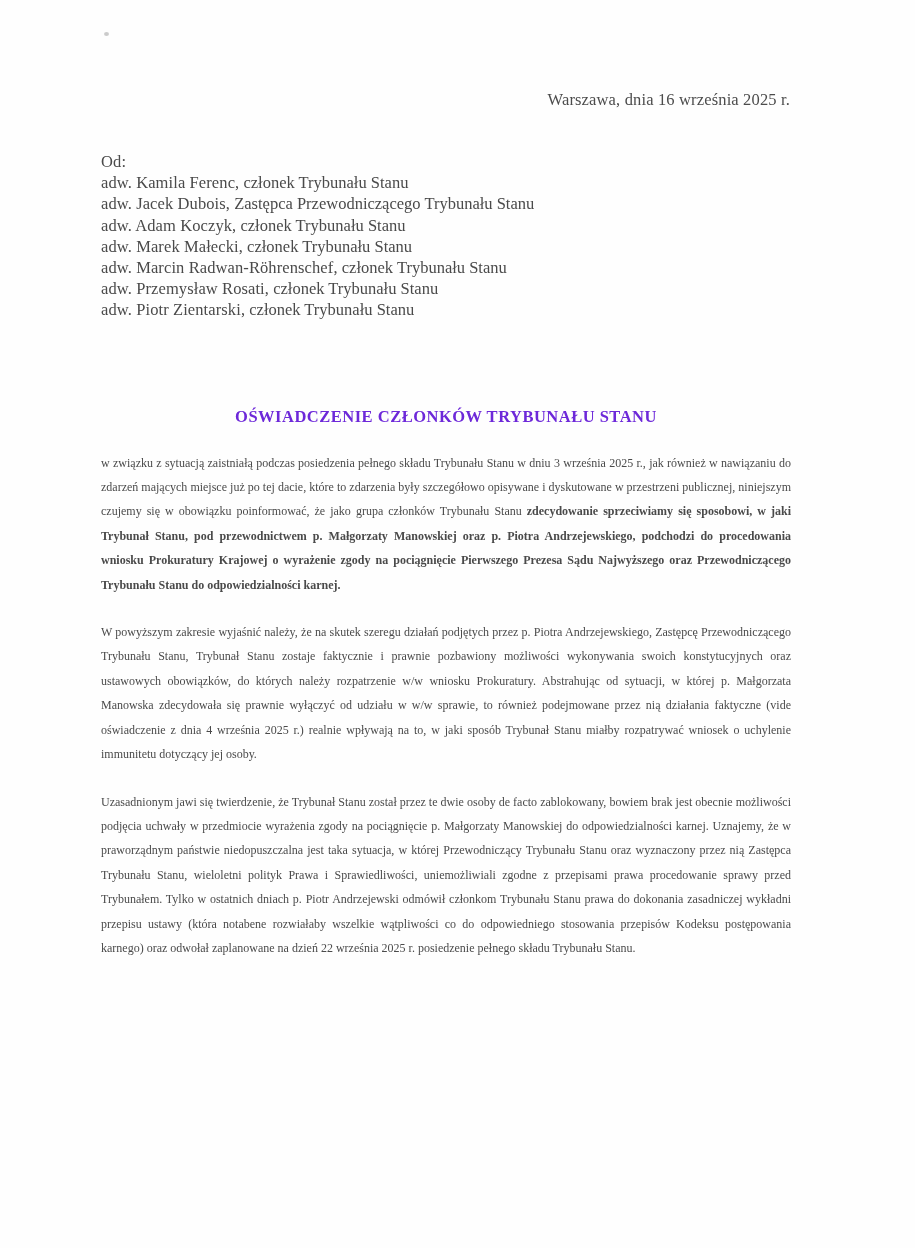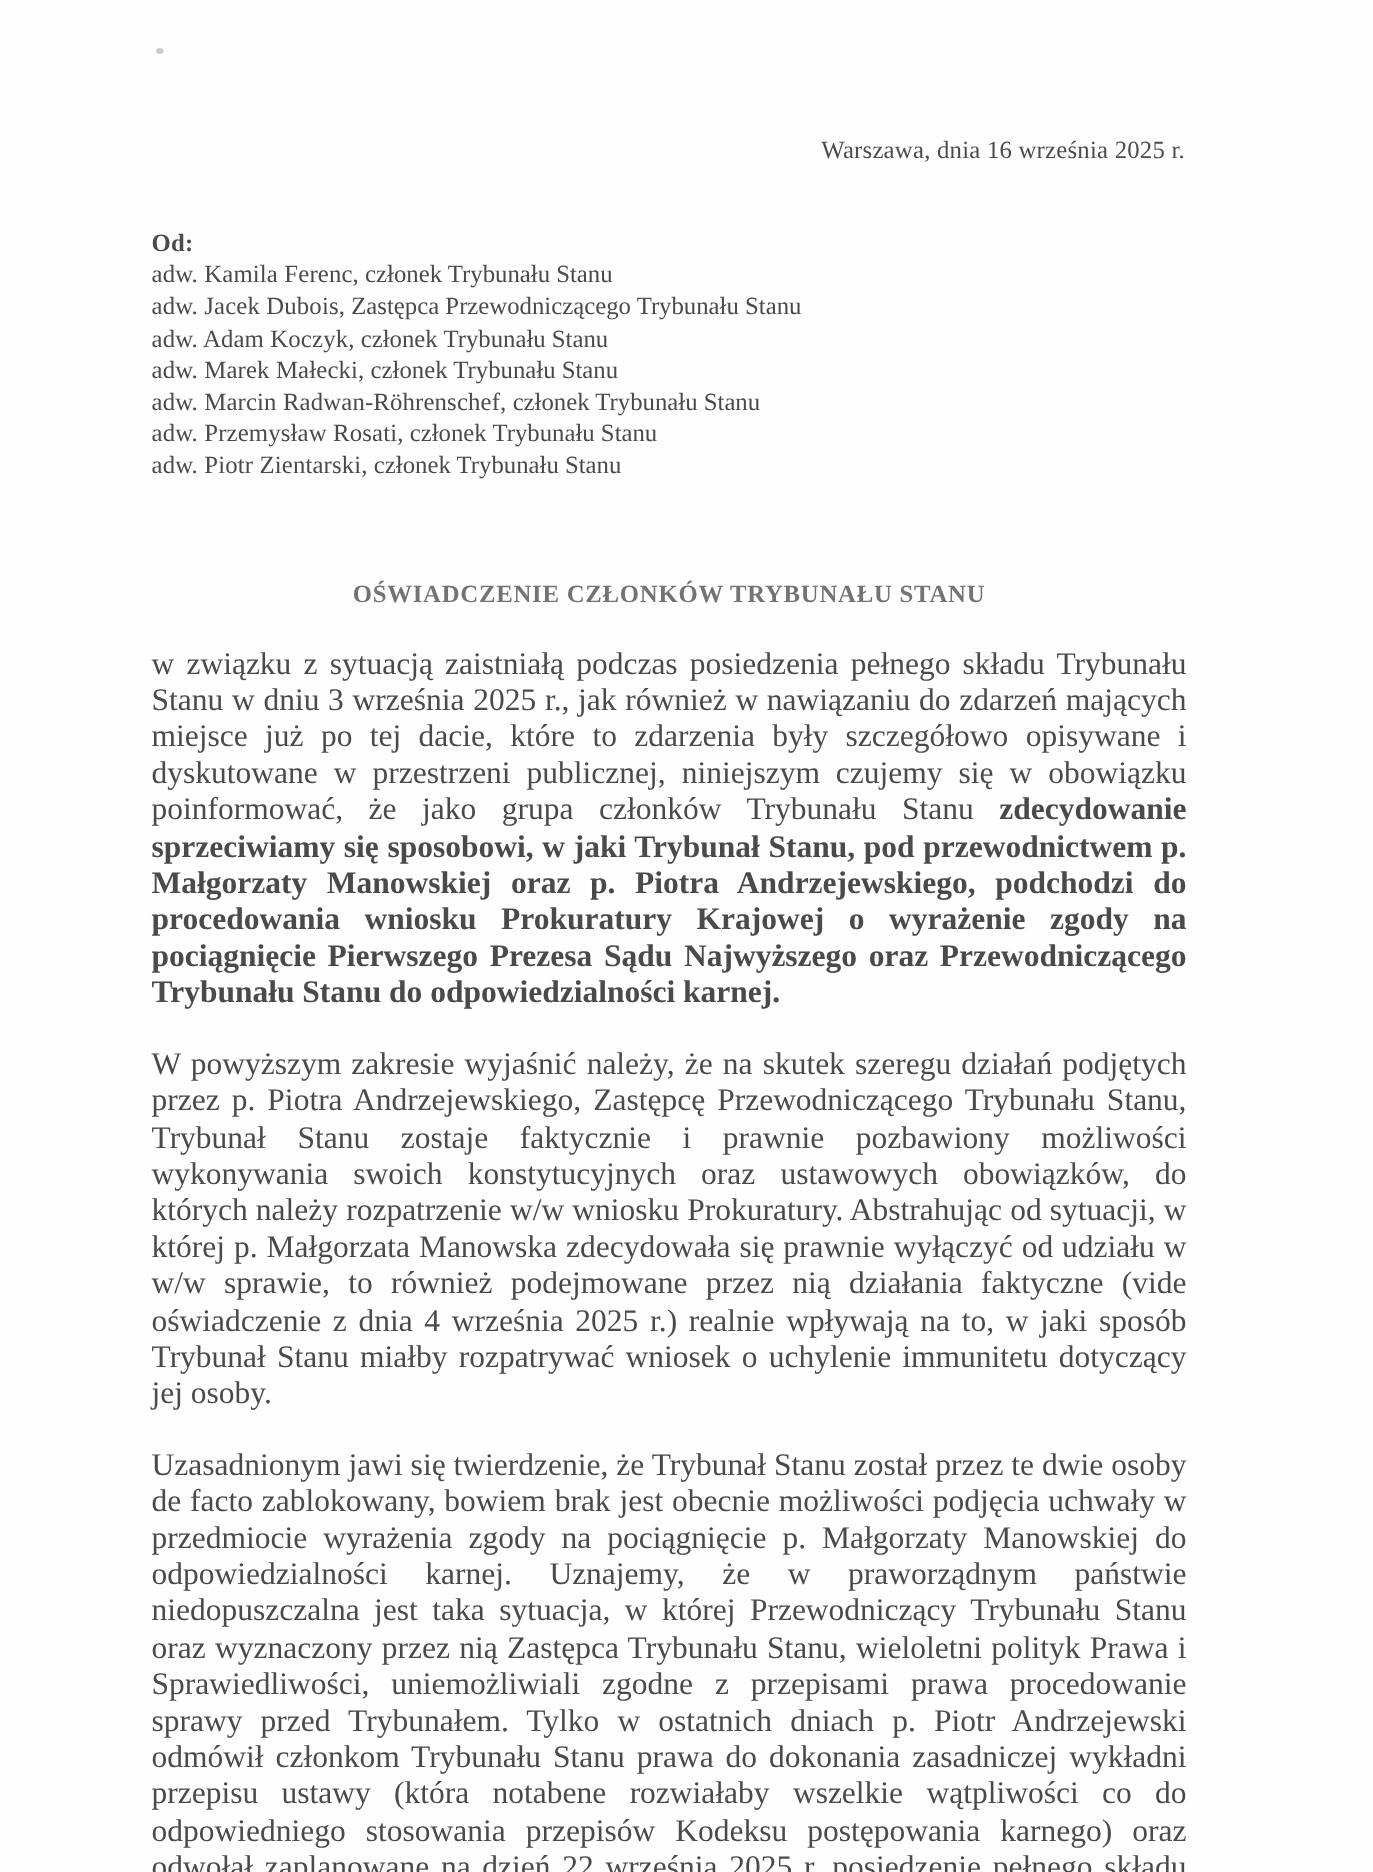--- a/index.html
+++ b/index.html
@@ -42,52 +42,52 @@
     margin-top: 90px;
     padding-right: 1px;
   }
   .sender {
     margin-top: 41px;
     font-size: 16.5px;
     line-height: 21.2px;
     color: #4a4a4a;
   }
   .sender .od {
-    font-weight: bold;
+    font-weight: normal;
     letter-spacing: 0.2px;
   }
   .sender .row {
     white-space: nowrap;
   }
   .sender .nm {
     font-weight: normal;
     letter-spacing: 0.1px;
   }
   .sender .ttl {
     font-weight: normal;
   }
   .doc-title {
-    margin-top: 65px;
+    margin-top: 86px;
     text-align: center;
     font-weight: bold;
     font-size: 16.5px;
     letter-spacing: 0.5px;
-    color: #737373;
+    color: #6d28d9;
   }
   .salutation {
     margin-top: 51px;
     font-size: 16.5px;
     color: #4a4a4a;
   }
   p.body {
     margin: 0;
     margin-top: 23px;
     text-align: justify;
     text-justify: inter-word;
-    font-size: 21px;
+    font-size: 12px;
     line-height: 24.4px;
     color: #4a4a4a;
     hyphens: none;
   }
   p.body.first {
     margin-top: 24px;
   }
   p.body b {
     font-weight: bold;
   }

